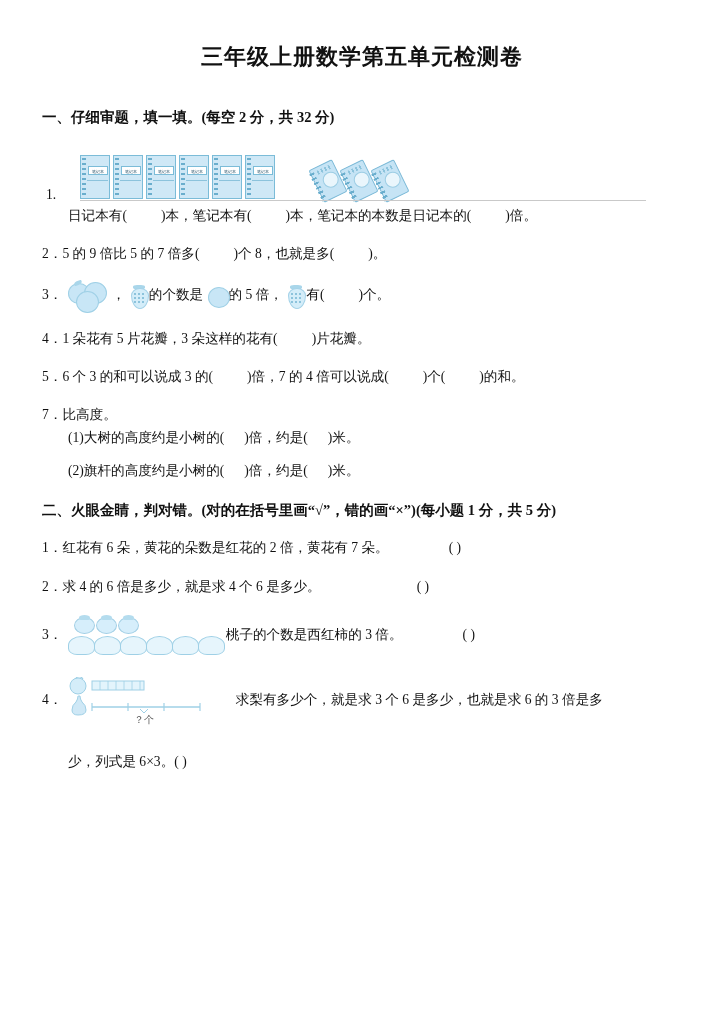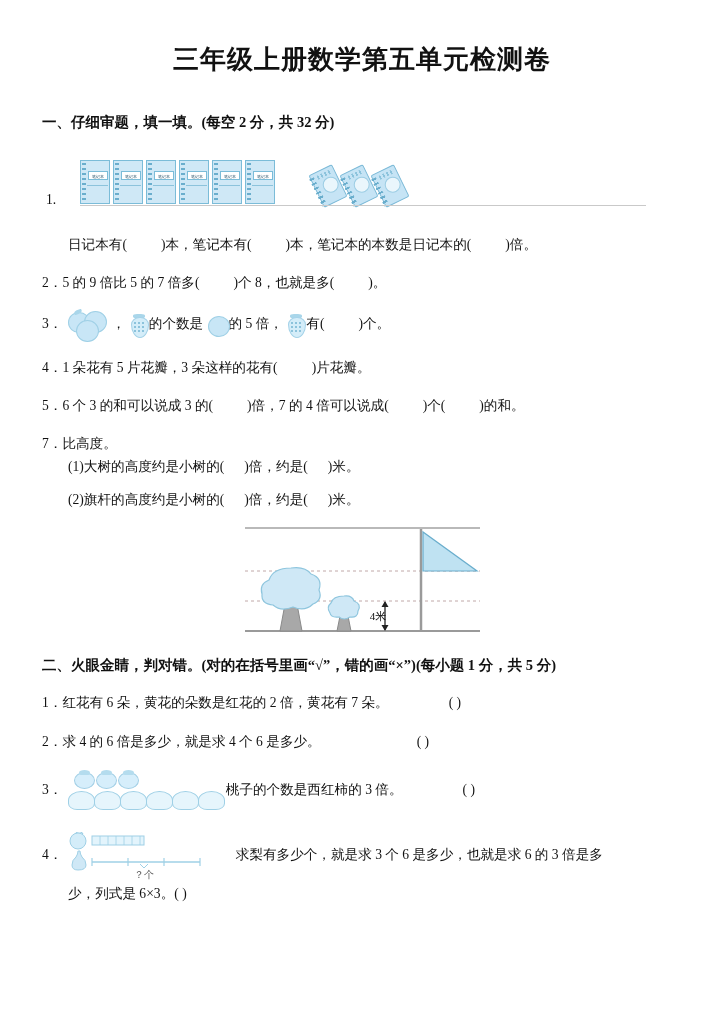--- a/index.html
+++ b/index.html
@@ -17,21 +17,21 @@
   }
   .page {
     width: 724px;
     height: 1024px;
     box-sizing: border-box;
     padding: 0 42px;
     position: relative;
   }
   .title {
     text-align: center;
-    font-size: 26px;
+    font-size: 22px;
     font-weight: bold;
     letter-spacing: 1px;
     margin-top: 42px;
     margin-bottom: 0;
     font-family: "DejaVu Serif", "Liberation Serif", serif;
   }
   .section-head {
     font-size: 14.5px;
     font-weight: bold;
     margin-top: 36px;
@@ -301,21 +301,21 @@
         <div class="diary">
             <span class="dspiral"></span>
             <span class="dtext"></span>
             <span class="dface"></span>
           </div>
       </div>
     </div>
     <div class="q1-rule"></div>
   </div>
 
-  <div class="q q-indent" style="margin-top:26px;">
+  <div class="q q-indent" style="margin-top:2px;">
     <span>日记本有(</span><span class="blank"></span><span>)本，笔记本有(</span><span class="blank"></span><span>)本，笔记本的本数是日记本的(</span><span class="blank"></span><span>)倍。</span>
   </div>
 
   <div class="q">
     <span>2．</span><span>5 的 9 倍比 5 的 7 倍多(</span><span class="blank"></span><span>)个 8，也就是多(</span><span class="blank"></span><span>)。</span>
   </div>
 
   <div class="q">
     <span>3．</span>
     <span class="inline-ico apple-cluster">
@@ -343,53 +343,20 @@
     <span>7．</span><span>比高度。</span>
   </div>
 
   <div class="q q-indent" style="margin-top:2px;">
     <span>(1)大树的高度约是小树的(</span><span class="blank-sm"></span><span>)倍，约是(</span><span class="blank-sm"></span><span>)米。</span>
   </div>
   <div class="q q-indent" style="margin-top:12px;">
     <span>(2)旗杆的高度约是小树的(</span><span class="blank-sm"></span><span>)倍，约是(</span><span class="blank-sm"></span><span>)米。</span>
   </div>
 
-  <div class="tree-fig">
-    <svg width="235" height="112" viewBox="0 0 235 112">
-
-      <line x1="0" y1="4" x2="235" y2="4" stroke="#b9b9b9" stroke-width="2"></line>
-
-      <line x1="0" y1="107" x2="235" y2="107" stroke="#9a9a9a" stroke-width="2"></line>
-
-      <line x1="0" y1="47" x2="235" y2="47" stroke="#c0a8a8" stroke-width="1" stroke-dasharray="3,3"></line>
-      <line x1="0" y1="77" x2="235" y2="77" stroke="#c0a8a8" stroke-width="1" stroke-dasharray="3,3"></line>
-
-      <g>
-        <path d="M35 107 L40 80 Q42 72 46 72 Q50 72 52 80 L57 107 Z" fill="#a8a8a8" stroke="#8a8a8a" stroke-width="1"></path>
-        <path d="M46 44 Q28 44 24 56 Q14 60 17 70 Q16 80 28 81 Q36 88 48 83 Q60 88 68 80 Q78 76 74 66 Q78 54 66 50 Q60 42 46 44 Z" fill="#cfe8f6" stroke="#8fc6de" stroke-width="1.2"></path>
-      </g>
-
-      <g>
-        <path d="M92 107 L95 92 Q96 88 99 88 Q102 88 103 92 L106 107 Z" fill="#a8a8a8" stroke="#8a8a8a" stroke-width="1"></path>
-        <path d="M99 72 Q88 72 86 79 Q81 83 85 89 Q86 94 94 93 Q99 97 105 93 Q113 94 113 87 Q117 80 109 77 Q107 71 99 72 Z" fill="#cfe8f6" stroke="#8fc6de" stroke-width="1.2"></path>
-      </g>
-
-      <g>
-        <line x1="140" y1="78" x2="140" y2="106" stroke="#222" stroke-width="1.3"></line>
-        <path d="M140 77 L136.5 83 L143.5 83 Z" fill="#222"></path>
-        <path d="M140 107 L136.5 101 L143.5 101 Z" fill="#222"></path>
-        <text x="133" y="96" font-family="Liberation Serif, serif" font-size="11" fill="#111" text-anchor="middle" transform="rotate(0)">4米</text>
-      </g>
-
-      <g>
-        <line x1="176" y1="5" x2="176" y2="107" stroke="#9a9a9a" stroke-width="2.5"></line>
-        <path d="M178 8 L178 47 L232 47 Z" fill="#bfe2f2" stroke="#6aaecd" stroke-width="1.2"></path>
-      </g>
-    </svg>
-  </div>
 
   <div class="section-head" style="margin-top:20px;">二、火眼金睛，判对错。(对的在括号里画“√”，错的画“×”)(每小题 1 分，共 5 分)</div>
 
   <div class="q">
     <span>1．</span><span>红花有 6 朵，黄花的朵数是红花的 2 倍，黄花有 7 朵。</span><span class="tf-paren">(       )</span>
   </div>
 
   <div class="q">
     <span>2．</span><span>求 4 的 6 倍是多少，就是求 4 个 6 是多少。</span><span class="tf-paren2">(       )</span>
   </div>
@@ -441,17 +408,17 @@
           <line x1="62" y1="26" x2="62" y2="34" stroke="#9fd0e6" stroke-width="1.2"></line>
           <line x1="98" y1="26" x2="98" y2="34" stroke="#9fd0e6" stroke-width="1.2"></line>
           <line x1="134" y1="26" x2="134" y2="34" stroke="#9fd0e6" stroke-width="1.2"></line>
           <path d="M74 32 L78 36 L82 32" fill="none" stroke="#9fd0e6" stroke-width="1"></path>
           <text x="78" y="46" font-family="Liberation Serif, serif" font-size="10" fill="#555" text-anchor="middle">？个</text>
         </g>
       </svg>
     </span><span>求梨有多少个，就是求 3 个 6 是多少，也就是求 6 的 3 倍是多</span>
   </div>
 
-  <div class="q" style="margin-left:26px; margin-top:3px;">
+  <div class="q" style="margin-left:26px; margin-top:26px;">
     <span>少，列式是 6×3。(       )</span>
   </div>
 
 </div>
 
 </body></html>

